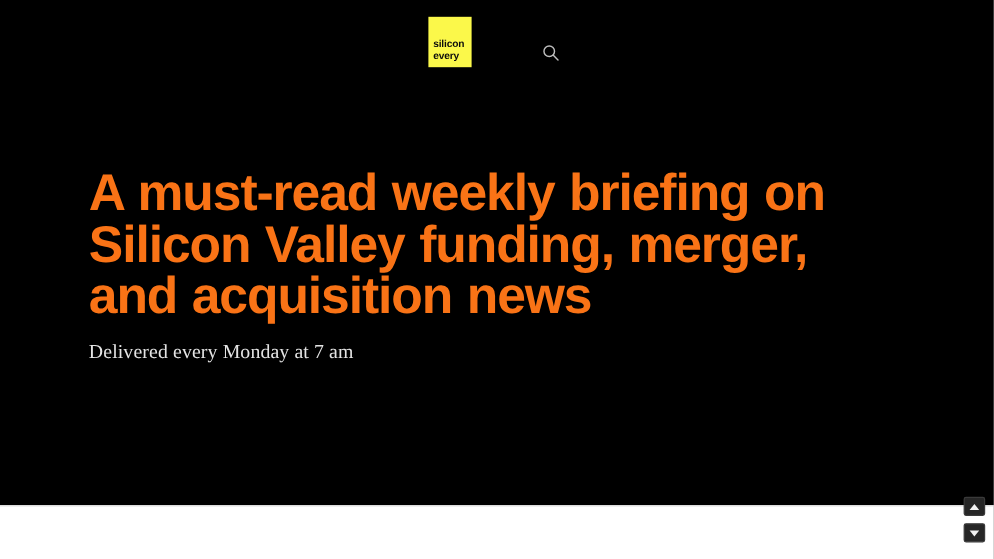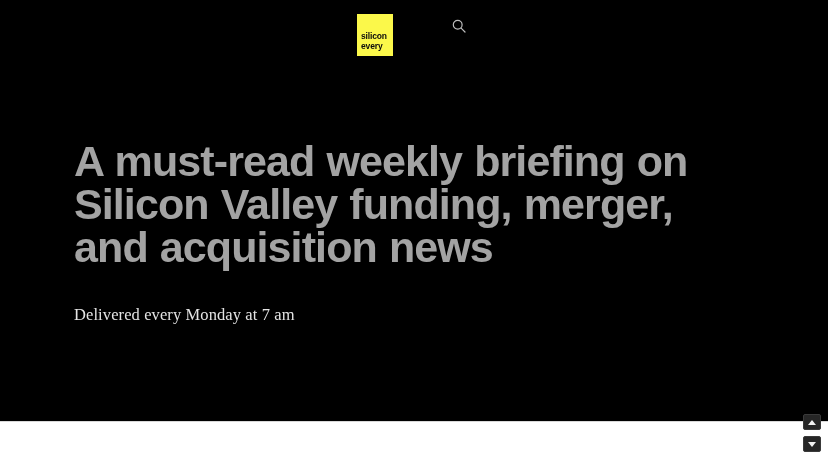--- a/index.html
+++ b/index.html
@@ -32,21 +32,21 @@
     left: 0;
     top: 0;
     width: 828px;
     height: 78px;
     display: flex;
     align-items: center;
     justify-content: center;
   }
   .header-inner {
     display: flex;
-    align-items: flex-start;
+    align-items: flex-end;
     gap: 54px;
     transform: translateY(-4px);
   }
 
   .logo {
     width: 36px;
     height: 42px;
     background: #fbf84a;
     display: flex;
     flex-direction: column;
@@ -83,30 +83,30 @@
 
   
   .hero-copy {
     position: absolute;
     left: 74px;
     top: 140px;
     width: 640px;
   }
   .hero-title {
     margin: 0;
-    color: #a3a3a3;
+    color: #f97316;
     font-family: "Liberation Sans", sans-serif;
     font-weight: 700;
     font-size: 43px;
     line-height: 1.0;
     letter-spacing: -0.9px;
     word-spacing: 1px;
   }
   .hero-sub {
-    margin: 36px 0 0 0;
+    margin: 14px 0 0 0;
     color: #e4e4e4;
     font-family: "Liberation Serif", serif;
     font-weight: 400;
     font-size: 16.5px;
     line-height: 1.2;
     letter-spacing: 0.1px;
   }
 
   
   .below-fold {

